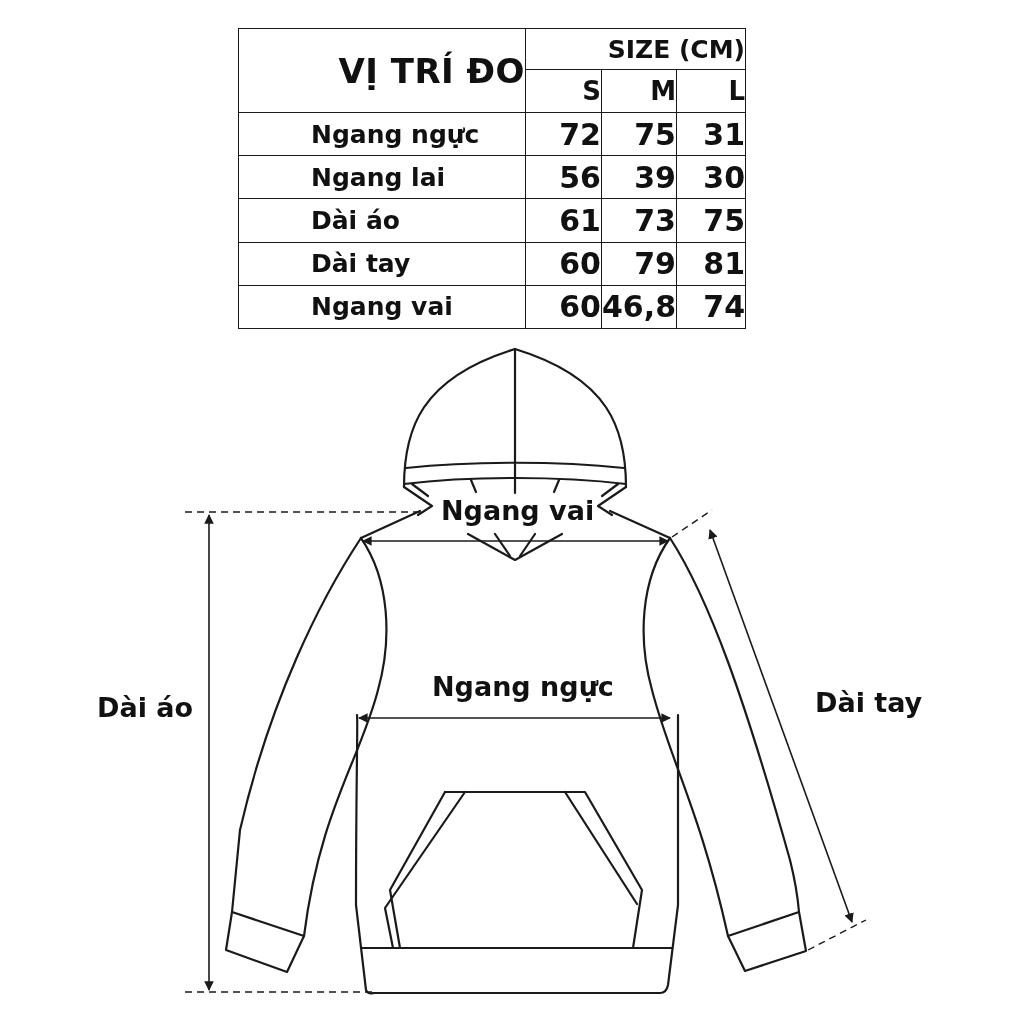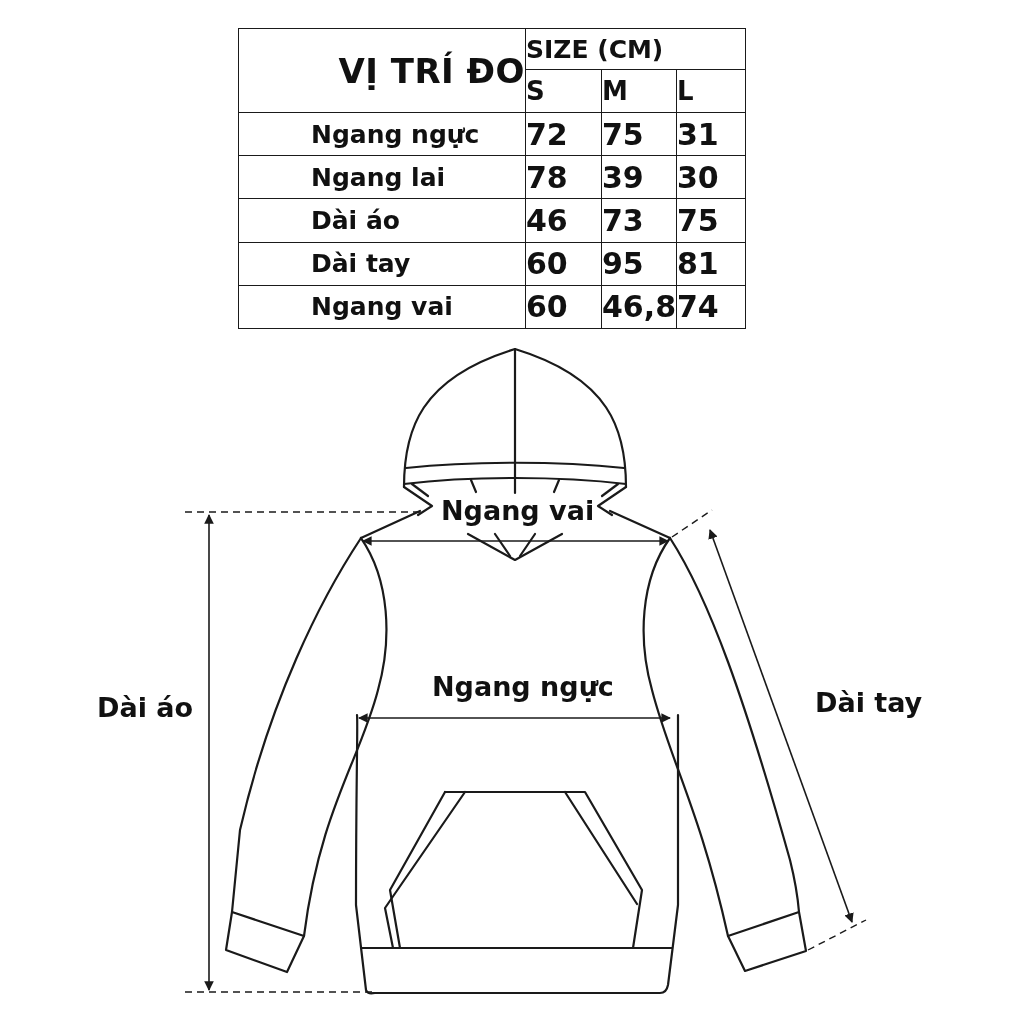--- a/index.html
+++ b/index.html
@@ -1,20 +1,20 @@
 <!DOCTYPE html>
 <html><head>
 <meta charset="utf-8">
 <style>
   html, body { margin: 0; padding: 0; background: #ffffff; }
   body { width: 1024px; height: 1024px; position: relative; overflow: hidden;
          font-family: "DejaVu Sans", "Liberation Sans", sans-serif; color: #111111; }
   .size-table { position: absolute; left: 238px; top: 28px; width: 508px; height: 301px;
                 border-collapse: collapse; table-layout: fixed; }
-  .size-table td, .size-table th { border: 1.5px solid #1a1a1a; padding: 0; text-align: left;
+  .size-table td, .size-table th { border: 1.5px solid #1a1a1a; padding: 0; text-align: right;
                 font-weight: bold; color: #111; }
   .size-table .h-pos { font-size: 34px; width: 286px; text-align: right; letter-spacing: 0.5px; }
   .size-table .h-size { font-size: 25px; height: 40px; }
   .size-table .h-sz { font-size: 26px; height: 42px; }
   .size-table .row-label { font-size: 25px; text-align: left; padding-left: 72px; }
   .size-table .val { font-size: 30px; }
   .size-table tbody td { height: 42px; }
   .col-s { width: 76px; } .col-m { width: 75px; } .col-l { width: 69px; }
   svg.diagram { position: absolute; left: 0; top: 0; }
   .lbl { position: absolute; font-weight: bold; font-size: 27px; color: #111; white-space: nowrap; }
@@ -42,34 +42,34 @@
   </thead>
   <tbody>
     <tr>
       <td class="row-label">Ngang ngực</td>
       <td class="val">72</td>
       <td class="val">75</td>
       <td class="val">31</td>
     </tr>
     <tr>
       <td class="row-label">Ngang lai</td>
-      <td class="val">78</td>
+      <td class="val">56</td>
       <td class="val">39</td>
       <td class="val">30</td>
     </tr>
     <tr>
       <td class="row-label">Dài áo</td>
-      <td class="val">46</td>
+      <td class="val">61</td>
       <td class="val">73</td>
       <td class="val">75</td>
     </tr>
     <tr>
       <td class="row-label">Dài tay</td>
       <td class="val">60</td>
-      <td class="val">95</td>
+      <td class="val">79</td>
       <td class="val">81</td>
     </tr>
     <tr>
       <td class="row-label">Ngang vai</td>
       <td class="val">60</td>
       <td class="val">46,8</td>
       <td class="val">74</td>
     </tr>
   </tbody>
 </table>

